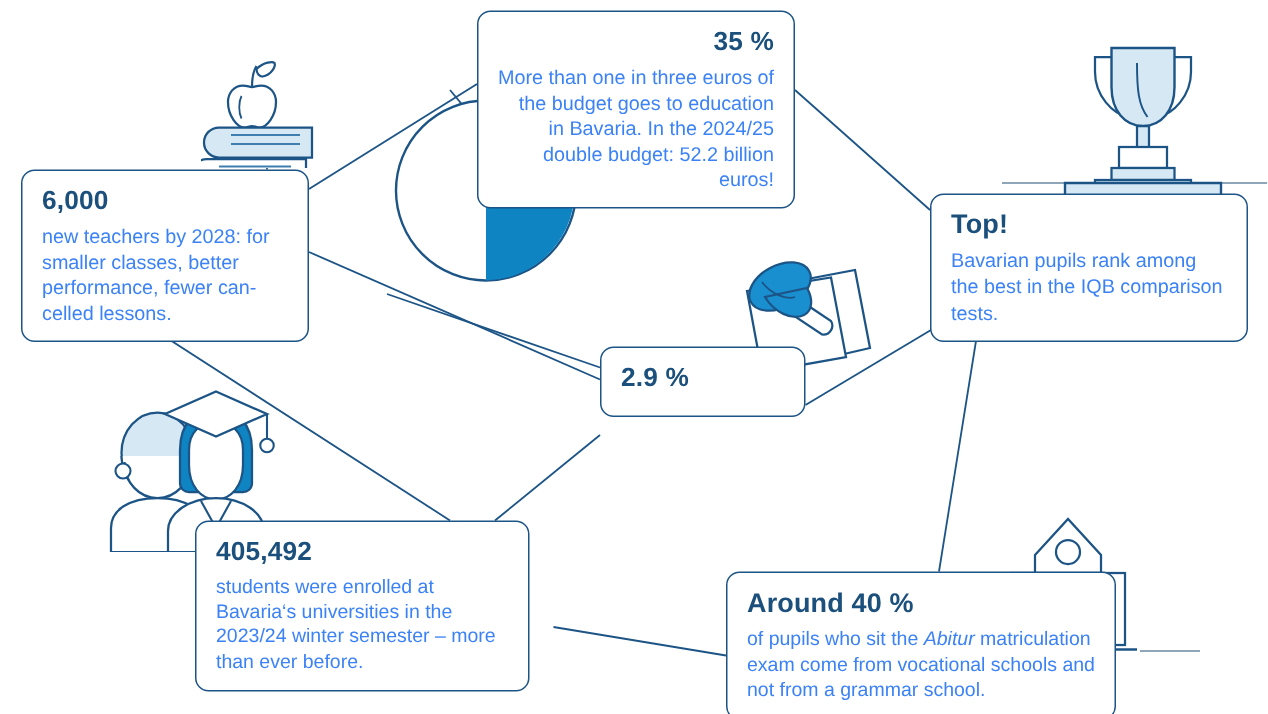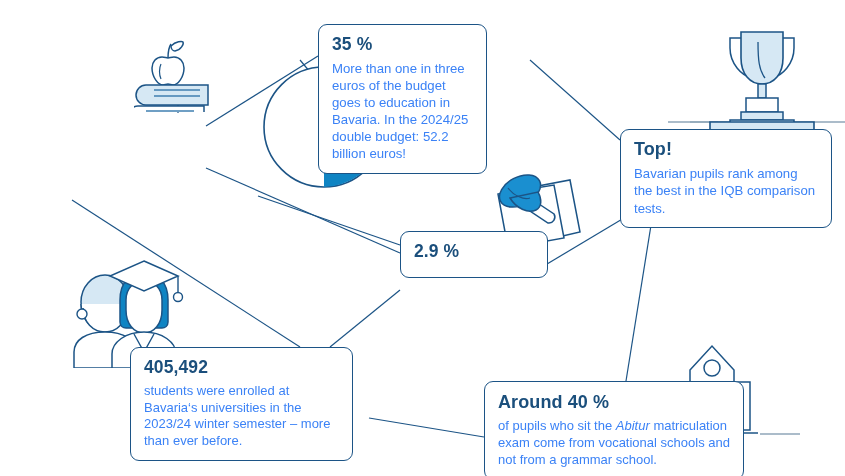--- a/index.html
+++ b/index.html
@@ -44,23 +44,23 @@
   .card .body{
     font-size:13.2px;
     line-height:1.30;
     margin:0;
     color:#3b82f6;
   }
   .card .body i{font-style:italic;}
 
   
   #card-teachers{left:14px;  top:113px; width:192px;}
-  #card-budget  {left:318px; top:24px;   width:169px;}
+  #card-budget  {left:318px; top:7px;   width:212px;text-align:right;}
   #card-top     {left:620px; top:129px; width:212px;}
-  #card-unempl  {left:400px; top:231px; width:148px;}
+  #card-unempl  {left:400px; top:231px; width:137px;}
   #card-students{left:130px; top:347px; width:223px;}
   #card-abitur  {left:484px; top:381px; width:260px;}
 
   #card-top .headline,
   #card-abitur .headline{font-size:18px;}
   #card-abitur{padding-top:10px;}
   #card-abitur .body{font-size:13px;}
   #card-students .body{font-size:13px;}
 </style>
 </head>
@@ -197,20 +197,24 @@
     <line x1="67" y1="62" x2="81" y2="62" stroke="#1c5486" stroke-width="1.5"></line>
     <line x1="67" y1="72" x2="81" y2="72" stroke="#1c5486" stroke-width="1.5"></line>
     <line x1="67" y1="82" x2="81" y2="82" stroke="#1c5486" stroke-width="1.5"></line>
 
     <rect x="42" y="68" width="20" height="32" fill="#0f84c3" stroke="#1c5486" stroke-width="1.3"></rect>
     <line x1="52" y1="68" x2="52" y2="100" stroke="#ffffff" stroke-width="1.6"></line>
 
     <line x1="6" y1="103" x2="98" y2="103" stroke="#1c5486" stroke-width="1.6"></line>
   </svg>
 
+  <div class="card" id="card-teachers">
+    <p class="headline">6,000</p>
+    <p class="body">new teachers by 2028: for smaller classes, better performance, fewer can­celled lessons.</p>
+  </div>
 
   <div class="card" id="card-budget">
     <p class="headline">35 %</p>
     <p class="body">More than one in three euros of the budget goes to education in Bavaria. In the 2024/25 double budget: 52.2 billion euros!</p>
   </div>
 
   <div class="card" id="card-top">
     <p class="headline">Top!</p>
     <p class="body">Bavarian pupils rank among the best in the IQB comparison tests.</p>
   </div>

